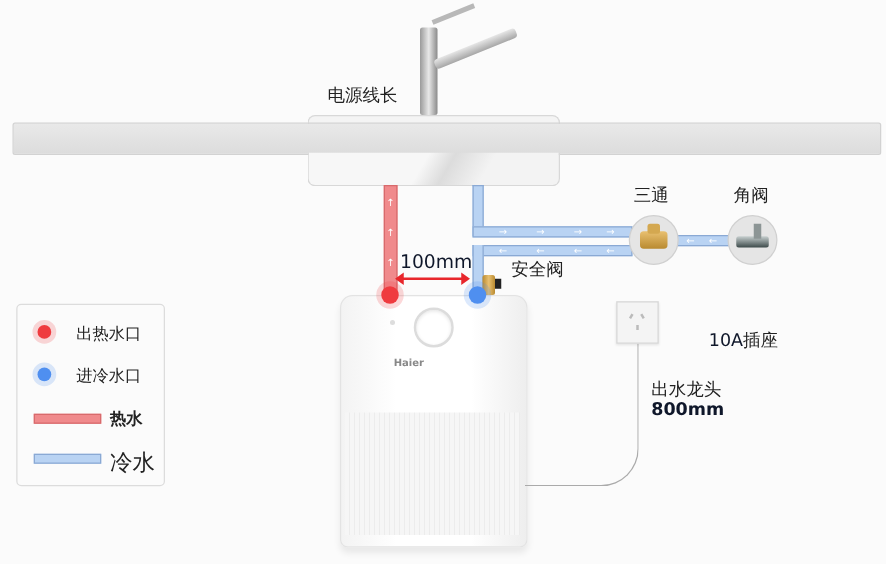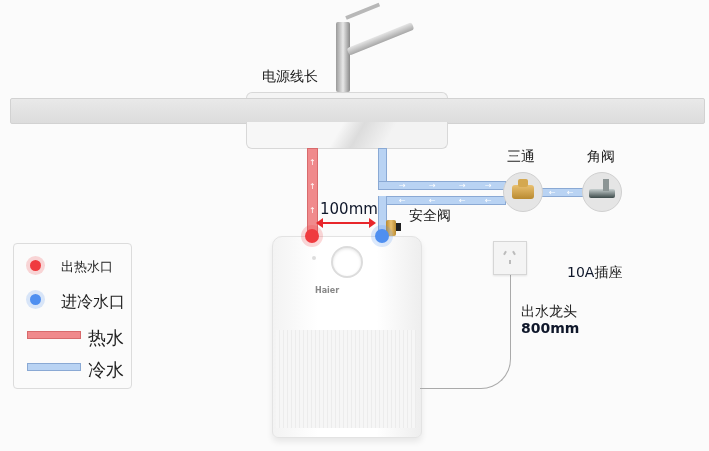--- a/index.html
+++ b/index.html
@@ -108,23 +108,23 @@
 <div class="lbl" style="left:521px;top:303px;">出水龙头</div>
 <div class="lbl red" style="left:521px;top:320px;font-weight:bold;">800mm</div>
 
 <div class="abs legend">
   <div class="leg-row" style="top:13px;">
     <div class="dot dot-hot" style="left:16px;top:3px;width:11px;height:11px;"></div>
     <span class="lbl" style="left:47px;top:1px;font-size:13px;">出热水口</span>
   </div>
   <div class="leg-row" style="top:47px;">
     <div class="dot dot-cold" style="left:16px;top:3px;width:11px;height:11px;"></div>
-    <span class="lbl" style="left:47px;top:1px;font-size:16px;">进冷水口</span>
+    <span class="lbl" style="left:47px;top:1px;font-size:13px;">进冷水口</span>
   </div>
   <div class="leg-row" style="top:81px;">
     <div class="leg-bar pipe-hot"></div>
-    <span class="lbl" style="left:74px;top:1px;font-size:18px;">热水</span>
+    <span class="lbl" style="left:74px;top:1px;font-size:13px;font-weight:bold;">热水</span>
   </div>
   <div class="leg-row" style="top:113px;">
     <div class="leg-bar pipe-cold"></div>
     <span class="lbl" style="left:74px;top:1px;font-size:18px;">冷水</span>
   </div>
 </div>
 
 </body></html>

